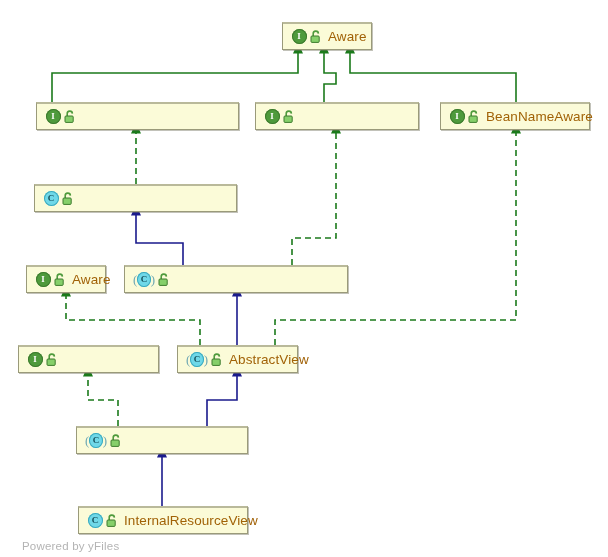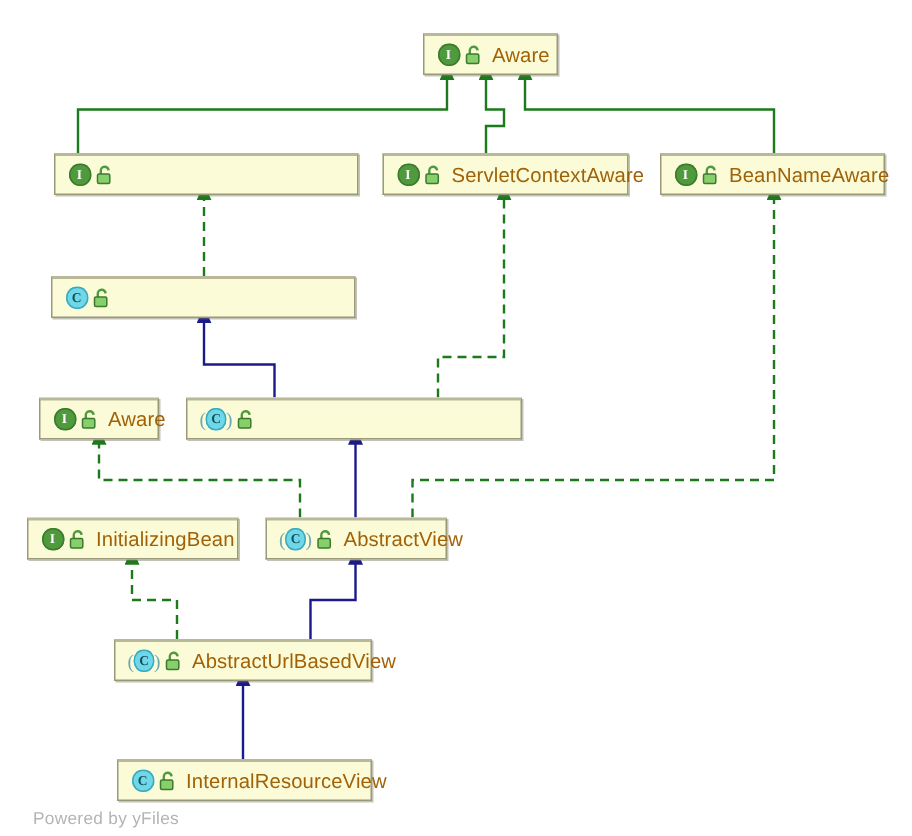--- a/index.html
+++ b/index.html
@@ -144,21 +144,20 @@
       <div class="node" style="left: 255px; top: 102px; width: 164px;">
         <span class="glyphs">
           <span class="type-icon iface">
             <span class="disc">I</span>
           </span>
           <span class="lock-icon"><svg viewBox="0 0 12 14" width="12" height="14">
               <path d="M3.2,6.2 L3.2,3.9 A2.6,2.6 0 0 1 8.4,3.6" fill="none" stroke="#4e9a3c" stroke-width="1.6"></path>
               <rect x="1" y="6" width="8.2" height="6.4" rx="1" fill="#86cf6a" stroke="#3d7a2e" stroke-width="1"></rect>
             </svg></span>
         </span>
-        <span class="node-label">ServletContextAware</span>
       </div>
       <div class="node" style="left: 440px; top: 102px; width: 150px;">
         <span class="glyphs">
           <span class="type-icon iface">
             <span class="disc">I</span>
           </span>
           <span class="lock-icon"><svg viewBox="0 0 12 14" width="12" height="14">
               <path d="M3.2,6.2 L3.2,3.9 A2.6,2.6 0 0 1 8.4,3.6" fill="none" stroke="#4e9a3c" stroke-width="1.6"></path>
               <rect x="1" y="6" width="8.2" height="6.4" rx="1" fill="#86cf6a" stroke="#3d7a2e" stroke-width="1"></rect>
             </svg></span>
@@ -204,21 +203,20 @@
       <div class="node" style="left: 18px; top: 345px; width: 141px;">
         <span class="glyphs">
           <span class="type-icon iface">
             <span class="disc">I</span>
           </span>
           <span class="lock-icon"><svg viewBox="0 0 12 14" width="12" height="14">
               <path d="M3.2,6.2 L3.2,3.9 A2.6,2.6 0 0 1 8.4,3.6" fill="none" stroke="#4e9a3c" stroke-width="1.6"></path>
               <rect x="1" y="6" width="8.2" height="6.4" rx="1" fill="#86cf6a" stroke="#3d7a2e" stroke-width="1"></rect>
             </svg></span>
         </span>
-        <span class="node-label">InitializingBean</span>
       </div>
       <div class="node" style="left: 177px; top: 345px; width: 121px;">
         <span class="glyphs">
           <span class="type-icon cls abstract">
             <span class="paren">(</span>
             <span class="disc">C</span>
             <span class="paren">)</span>
           </span>
           <span class="lock-icon"><svg viewBox="0 0 12 14" width="12" height="14">
               <path d="M3.2,6.2 L3.2,3.9 A2.6,2.6 0 0 1 8.4,3.6" fill="none" stroke="#4e9a3c" stroke-width="1.6"></path>
@@ -232,21 +230,20 @@
           <span class="type-icon cls abstract">
             <span class="paren">(</span>
             <span class="disc">C</span>
             <span class="paren">)</span>
           </span>
           <span class="lock-icon"><svg viewBox="0 0 12 14" width="12" height="14">
               <path d="M3.2,6.2 L3.2,3.9 A2.6,2.6 0 0 1 8.4,3.6" fill="none" stroke="#4e9a3c" stroke-width="1.6"></path>
               <rect x="1" y="6" width="8.2" height="6.4" rx="1" fill="#86cf6a" stroke="#3d7a2e" stroke-width="1"></rect>
             </svg></span>
         </span>
-        <span class="node-label">AbstractUrlBasedView</span>
       </div>
       <div class="node" style="left: 78px; top: 506px; width: 170px;">
         <span class="glyphs">
           <span class="type-icon cls">
             <span class="disc">C</span>
           </span>
           <span class="lock-icon"><svg viewBox="0 0 12 14" width="12" height="14">
               <path d="M3.2,6.2 L3.2,3.9 A2.6,2.6 0 0 1 8.4,3.6" fill="none" stroke="#4e9a3c" stroke-width="1.6"></path>
               <rect x="1" y="6" width="8.2" height="6.4" rx="1" fill="#86cf6a" stroke="#3d7a2e" stroke-width="1"></rect>
             </svg></span>

